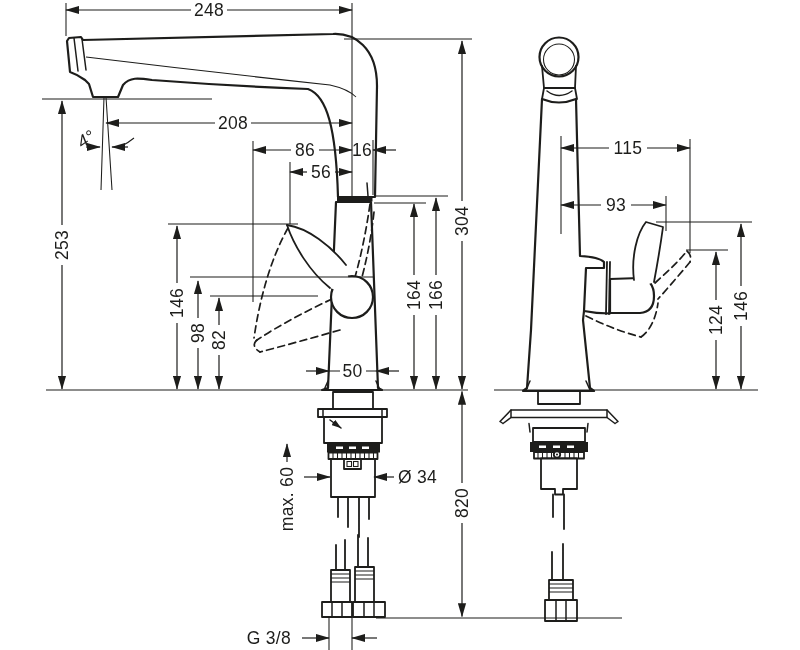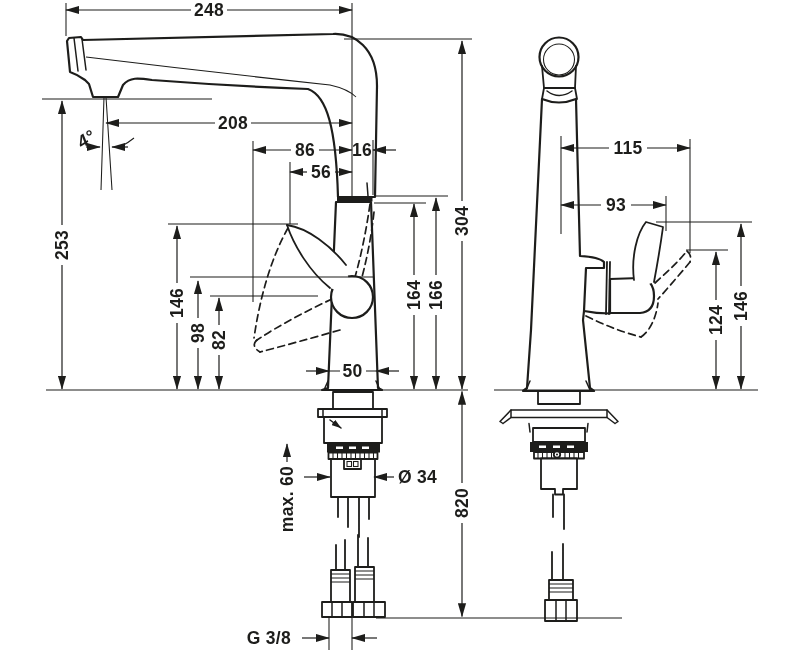--- a/index.html
+++ b/index.html
@@ -1,16 +1,16 @@
 <!DOCTYPE html>
 <html><head>
 <meta charset="utf-8">
 <style>
   html,body{margin:0;padding:0;background:#fff;}
-  #stage{position:relative;width:800px;height:650px;background:#fff;overflow:hidden;font-weight:bold;}
+  #stage{position:relative;width:800px;height:650px;background:#fff;overflow:hidden;}
   svg{display:block;}
   text{font-family:"Liberation Sans",sans-serif;font-size:17.5px;fill:#1d1d1b;letter-spacing:.3px;}
   .ol{stroke:#1d1d1b;fill:#fff;stroke-width:2.2;stroke-linejoin:round;stroke-linecap:round;}
   .ol2{stroke:#1d1d1b;fill:#fff;stroke-width:1.8;stroke-linejoin:round;stroke-linecap:round;}
   .ln{stroke:#1d1d1b;fill:none;stroke-width:1.8;stroke-linejoin:round;stroke-linecap:round;}
   .ln2{stroke:#1d1d1b;fill:none;stroke-width:1.5;stroke-linecap:round;}
   .thin{stroke:#1d1d1b;fill:none;stroke-width:1.05;}
   .dim{stroke:#1d1d1b;fill:none;stroke-width:1.2;}
   .dash{stroke:#1d1d1b;fill:none;stroke-width:1.7;stroke-dasharray:7 4.5;stroke-linecap:round;}
   .blk{fill:#1d1d1b;stroke:none;}

